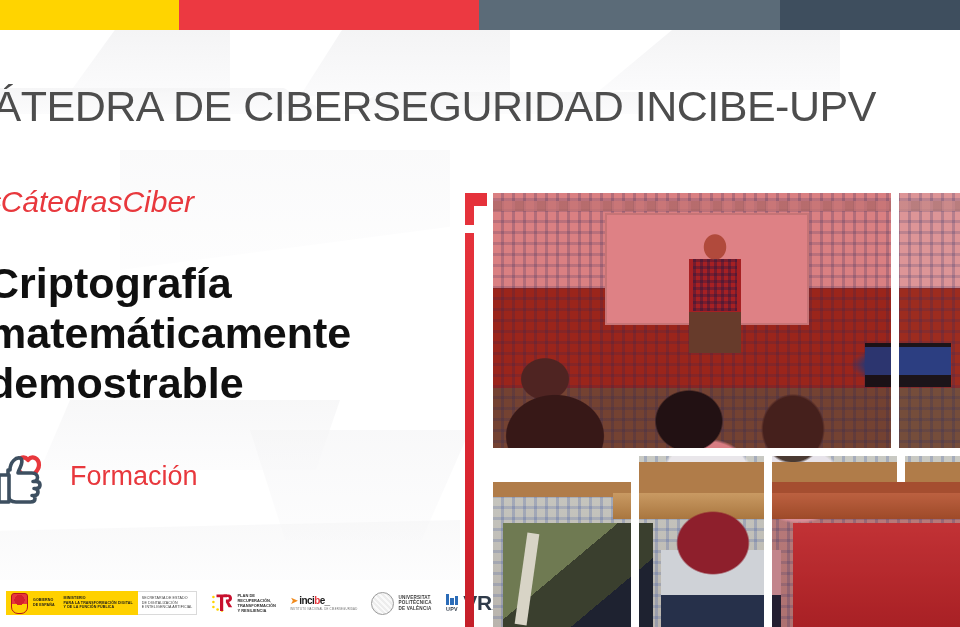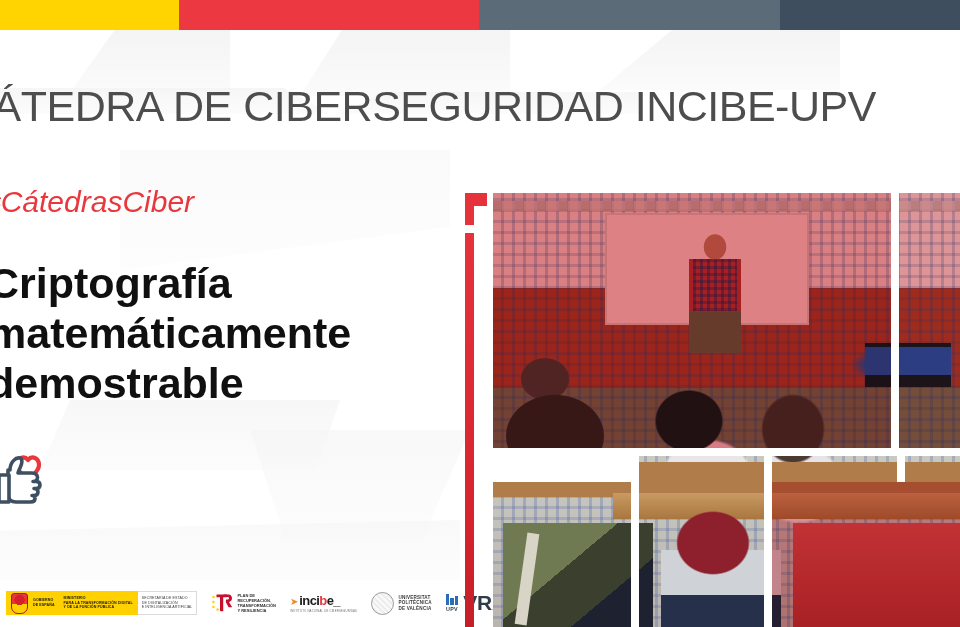--- a/index.html
+++ b/index.html
@@ -74,21 +74,21 @@
      border-radius:3px 3px 7px 7px;border:0.5px solid #b3141d;}
   .gob-txt{font-size:3.6px;line-height:4.6px;color:#1a1a1a;font-weight:700;letter-spacing:.1px;}
   .gob-white{background:#fff;display:flex;align-items:center;padding:2px 4px;
      border:0.6px solid #dadada;border-left:none;}
   .gob-white .gob-txt{color:#3a3a3a;font-weight:400;}
   .logo-prtr{display:flex;align-items:center;gap:4px;}
   .prtr-mark{position:relative;width:22px;height:22px;}
   .prtr-txt{font-size:4px;line-height:5px;color:#2f2f2f;font-weight:700;}
   .logo-incibe{display:flex;flex-direction:column;align-items:flex-start;gap:1px;}
   .incibe-row{display:flex;align-items:baseline;}
-  .incibe-word{font-size:13px;font-weight:700;color:#1b1b1b;letter-spacing:-0.6px;}
+  .incibe-word{font-size:10px;font-weight:700;color:#1b1b1b;letter-spacing:-0.6px;}
   .incibe-b{color:#e8383d;}
   .incibe-sub{font-size:2.8px;color:#6f6f6f;letter-spacing:.2px;}
   .incibe-arrow{color:#f08a1d;font-size:10px;margin-right:1px;}
   .logo-upvuni{display:flex;align-items:center;gap:4px;}
   .upv-seal{width:21px;height:21px;border-radius:50%;border:1.4px solid #9b9b9b;
     background:repeating-linear-gradient(45deg,#ededed 0 2px,#fafafa 2px 4px);}
   .upv-txt{font-size:4.6px;line-height:5.4px;color:#3a3a3a;font-weight:700;letter-spacing:.2px;}
   .logo-vrain{display:flex;align-items:center;gap:5px;}
   .vrain-mark{display:flex;flex-direction:column;align-items:center;gap:1px;}
   .vrain-bars{display:flex;align-items:flex-end;gap:1.5px;height:11px;}
@@ -213,20 +213,21 @@
       <path d="M21 17 C21 10, 28 7, 32 12 C36 7, 43 10, 43 17 C43 24, 32 31, 32 31 C32 31, 21 24, 21 17 Z" fill="none" stroke="#e8383d" stroke-width="4.2" stroke-linejoin="round"></path>
       <path d="M14 22 C14 14, 20 9, 24 10 C27 11, 26 16, 24 20 C22.5 23, 22 24, 22 25 L36 25
                C39.5 25, 41.5 27, 41.5 29.5 C41.5 32, 39.5 33.5, 37 33.5 L40 33.5
                C42.5 33.5, 44 35, 44 37 C44 39, 42.5 40.5, 40 40.5 L38 40.5
                C40.5 40.5, 42 42, 42 44 C42 46, 40.5 47.5, 38 47.5 L36 47.5
                C38 47.5, 39 49, 39 50.5 C39 52.5, 37.5 54, 34.5 54 L20 54
                C15 54, 12 51, 12 46 L12 22 Z" fill="#ffffff" stroke="#3d4f60" stroke-width="3.6" stroke-linejoin="round" stroke-linecap="round"></path>
       <path d="M3 27 L13 27 L13 54 L3 54 Z" fill="#ffffff" stroke="#3d4f60" stroke-width="3.6" stroke-linejoin="round"></path>
     </svg>
   </span>
+  <span class="cat-label">Formación</span>
 </div>
 
 <div class="logos">
 
   <div class="logo-gob">
     <div class="gob-yellow">
       <span class="shield"></span>
       <span class="gob-txt">
         <span>GOBIERNO</span><br>
         <span>DE ESPAÑA</span>

